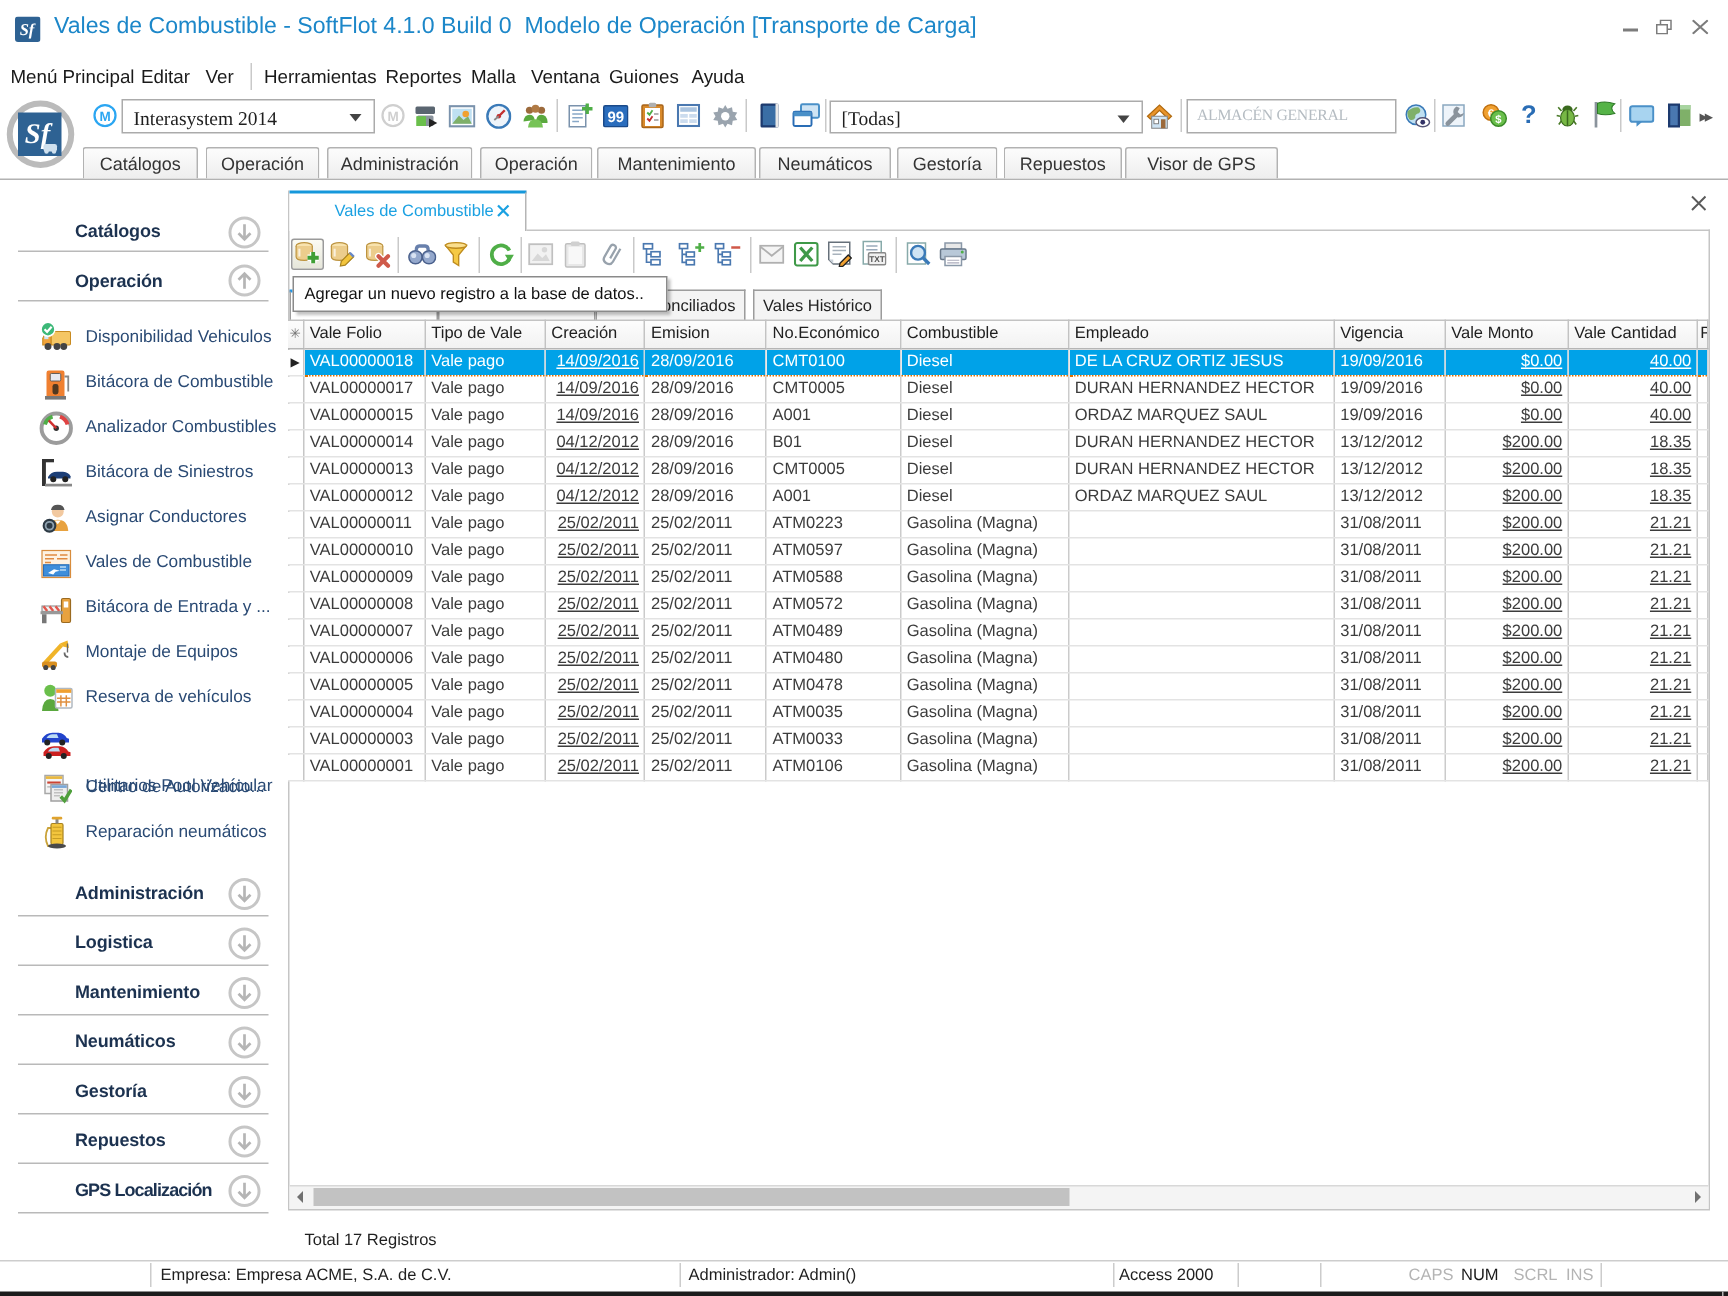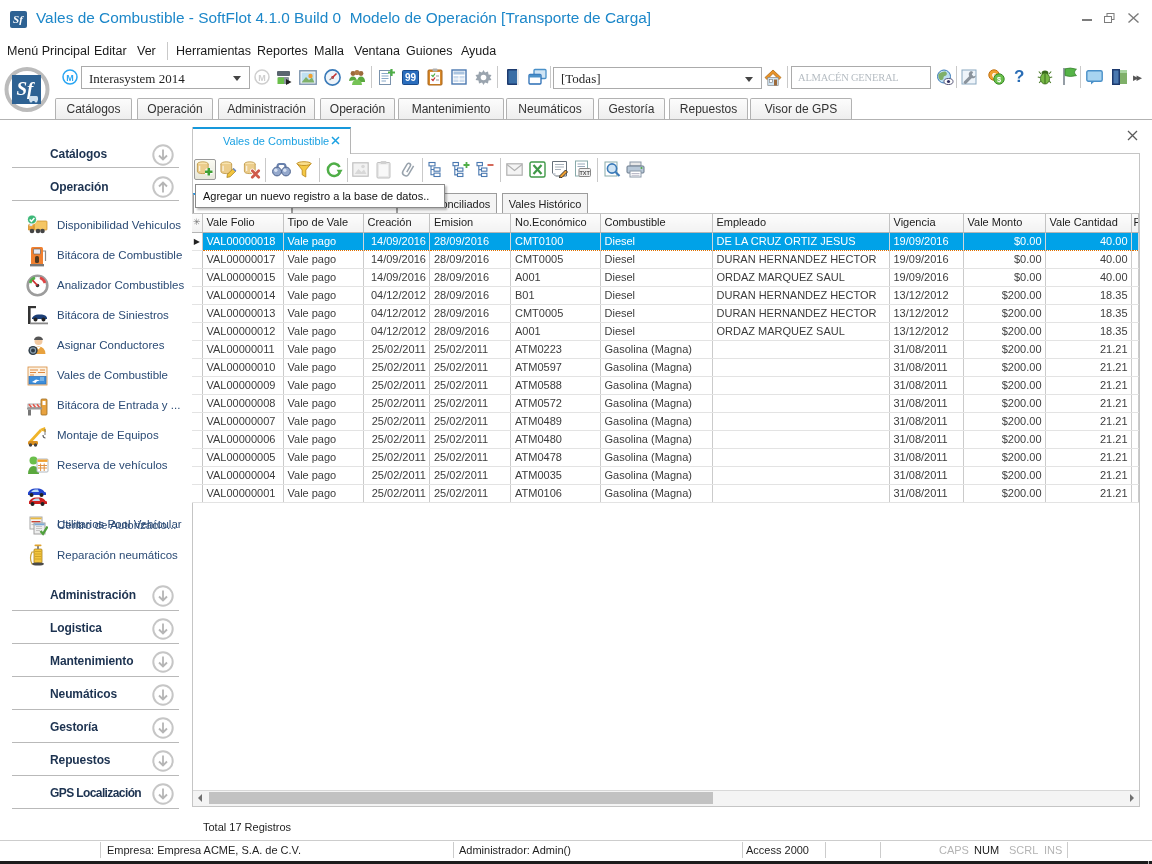--- a/index.html
+++ b/index.html
@@ -19,21 +19,21 @@
 
 .shead{position:absolute;left:50px;font-size:12px;font-weight:bold;color:#1c3250;letter-spacing:-0.1px;}
 .sline{position:absolute;left:12px;width:167px;height:1px;background:#b9b9b9;}
 .scirc{position:absolute;left:152px;}
 .sitem{position:absolute;left:57px;font-size:11.5px;color:#2a4a74;}
 
 
 #grid{position:absolute;left:192px;top:213px;width:947px;border-collapse:collapse;table-layout:fixed;font-size:11px;color:#3c3c3c;}
 #grid td,#grid th{border-right:1px solid #cbcbcb;border-bottom:1px solid #e3e3e3;padding:0 3px 0 4px;height:18px;overflow:hidden;white-space:nowrap;font-weight:normal;text-align:left;}
 #grid th{background:linear-gradient(#fdfdfd,#f2f2f2);border-right:1px solid #c3c3c3;border-bottom:1px solid #b5b5b5;color:#202020;height:19px;}
-#grid .r{text-align:right;}
+#grid .r{text-align:right;text-decoration:underline;}
 #grid .c{}
 #grid tr.sel td{background:#00a2e8;color:#fff;border-right:1px solid #cfd7dc;border-top:1px dotted #e07000;border-bottom:1px dotted #e07000;}
 #grid tr.sel td.mk{background:#fff;color:#1a1a1a;border-right:1px solid #c6c6c6;border-top:1px solid #e4e4e4;border-bottom:1px solid #e4e4e4;}
 #grid td.mk{border-right:1px solid #c6c6c6;background:#fff;}
 .subtab{position:absolute;top:193px;height:21px;background:#f4f4f4;border:1px solid #9c9c9c;border-bottom:none;font-size:11px;color:#222;text-align:center;line-height:20px;}
 
 .vsep{position:absolute;width:1px;background:#c9c9c9;}
 .stat{position:absolute;top:844px;font-size:11px;color:#1f1f1f;}
 </style>
 </head>
@@ -743,20 +743,34 @@
         <td>ATM0035</td>
         <td>Gasolina (Magna)</td>
         <td></td>
         <td>31/08/2011</td>
         <td class="r">$200.00</td>
         <td class="r">21.21</td>
         <td></td>
       </tr>
 <tr>
         <td class="mk"></td>
+        <td>VAL00000003</td>
+        <td>Vale pago</td>
+        <td class="r">25/02/2011</td>
+        <td class="c">25/02/2011</td>
+        <td>ATM0033</td>
+        <td>Gasolina (Magna)</td>
+        <td></td>
+        <td>31/08/2011</td>
+        <td class="r">$200.00</td>
+        <td class="r">21.21</td>
+        <td></td>
+      </tr>
+<tr>
+        <td class="mk"></td>
         <td>VAL00000001</td>
         <td>Vale pago</td>
         <td class="r">25/02/2011</td>
         <td class="c">25/02/2011</td>
         <td>ATM0106</td>
         <td>Gasolina (Magna)</td>
         <td></td>
         <td>31/08/2011</td>
         <td class="r">$200.00</td>
         <td class="r">21.21</td>

